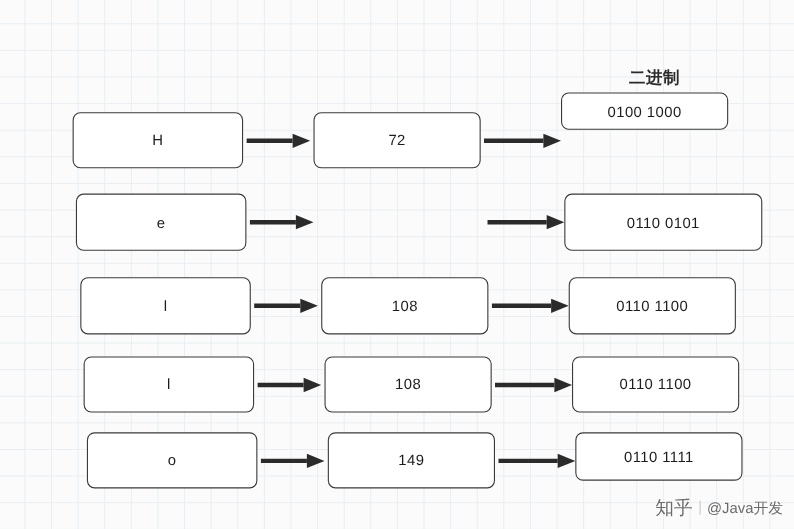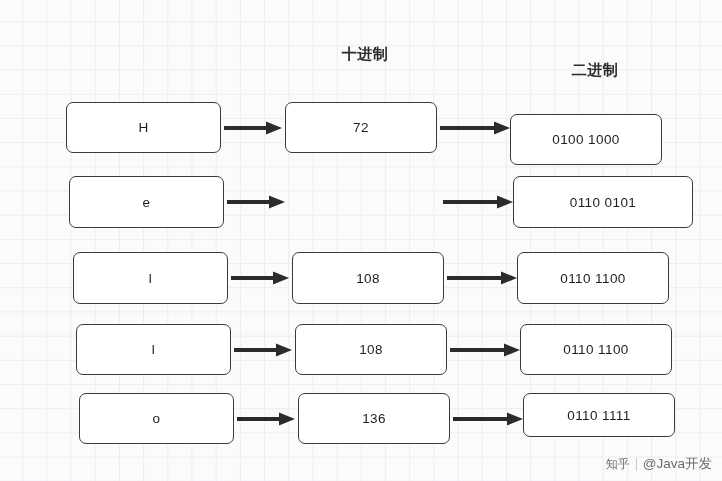--- a/index.html
+++ b/index.html
@@ -56,50 +56,49 @@
     right: 10px;
     bottom: 8px;
     display: flex;
     align-items: center;
     gap: 6px;
     font-size: 13.5px;
     color: #6b6b6b;
     white-space: nowrap;
   }
   .wm-logo {
-    font-size: 12px;
+    font-size: 17px;
     color: #6b6b6b;
     font-weight: normal;
   }
   .wm-sep {
     display: inline-block;
     width: 1px;
     height: 13px;
     background: #c9c9c9;
   }
 </style>
 </head>
 <body>
 
 <div id="canvas">
 
-  <div class="col-header" style="left:300px; top:45px; width:130px;">十进制</div>
   <div class="col-header" style="left:530px; top:61px; width:130px;">二进制</div>
 
   <div class="node" style="left:66px; top:102px; width:155px; height:51px;">H</div>
   <svg class="arrow" style="left:224px; top:121px; width:60px;" viewBox="0 0 60 14">
     <path d="M0 7 L42 7" stroke="#2b2b2b" stroke-width="4" fill="none"></path>
     <path d="M42 0.5 L58 7 L42 13.5 Z" fill="#2b2b2b"></path>
   </svg>
   <div class="node" style="left:285px; top:102px; width:152px; height:51px;">72</div>
   <svg class="arrow" style="left:440px; top:121px; width:72px;" viewBox="0 0 72 14">
     <path d="M0 7 L54 7" stroke="#2b2b2b" stroke-width="4" fill="none"></path>
     <path d="M54 0.5 L70 7 L54 13.5 Z" fill="#2b2b2b"></path>
   </svg>
-  <div class="node" style="left:510px; top:114px; width:152px; height:51px;">0100 1000</div>
+  <div class="node" style="left:510px; top:84px; width:152px; height:34px;">0100 1000</div>
 
   <div class="node" style="left:69px; top:176px; width:155px; height:52px;">e</div>
   <svg class="arrow" style="left:227px; top:195px; width:60px;" viewBox="0 0 60 14">
     <path d="M0 7 L42 7" stroke="#2b2b2b" stroke-width="4" fill="none"></path>
     <path d="M42 0.5 L58 7 L42 13.5 Z" fill="#2b2b2b"></path>
   </svg>
   <svg class="arrow" style="left:443px; top:195px; width:72px;" viewBox="0 0 72 14">
     <path d="M0 7 L54 7" stroke="#2b2b2b" stroke-width="4" fill="none"></path>
     <path d="M54 0.5 L70 7 L54 13.5 Z" fill="#2b2b2b"></path>
   </svg>
@@ -127,21 +126,21 @@
     <path d="M0 7 L54 7" stroke="#2b2b2b" stroke-width="4" fill="none"></path>
     <path d="M54 0.5 L70 7 L54 13.5 Z" fill="#2b2b2b"></path>
   </svg>
   <div class="node" style="left:520px; top:324px; width:152px; height:51px;">0110 1100</div>
 
   <div class="node" style="left:79px; top:393px; width:155px; height:51px;">o</div>
   <svg class="arrow" style="left:237px; top:412px; width:60px;" viewBox="0 0 60 14">
     <path d="M0 7 L42 7" stroke="#2b2b2b" stroke-width="4" fill="none"></path>
     <path d="M42 0.5 L58 7 L42 13.5 Z" fill="#2b2b2b"></path>
   </svg>
-  <div class="node" style="left:298px; top:393px; width:152px; height:51px;">136</div>
+  <div class="node" style="left:298px; top:393px; width:152px; height:51px;">149</div>
   <svg class="arrow" style="left:453px; top:412px; width:72px;" viewBox="0 0 72 14">
     <path d="M0 7 L54 7" stroke="#2b2b2b" stroke-width="4" fill="none"></path>
     <path d="M54 0.5 L70 7 L54 13.5 Z" fill="#2b2b2b"></path>
   </svg>
   <div class="node" style="left:523px; top:393px; width:152px; height:44px;">0110 1111</div>
 
   <div class="watermark">
     <span class="wm-logo">知乎</span>
     <span class="wm-sep"></span>
     <span>@Java开发</span>

